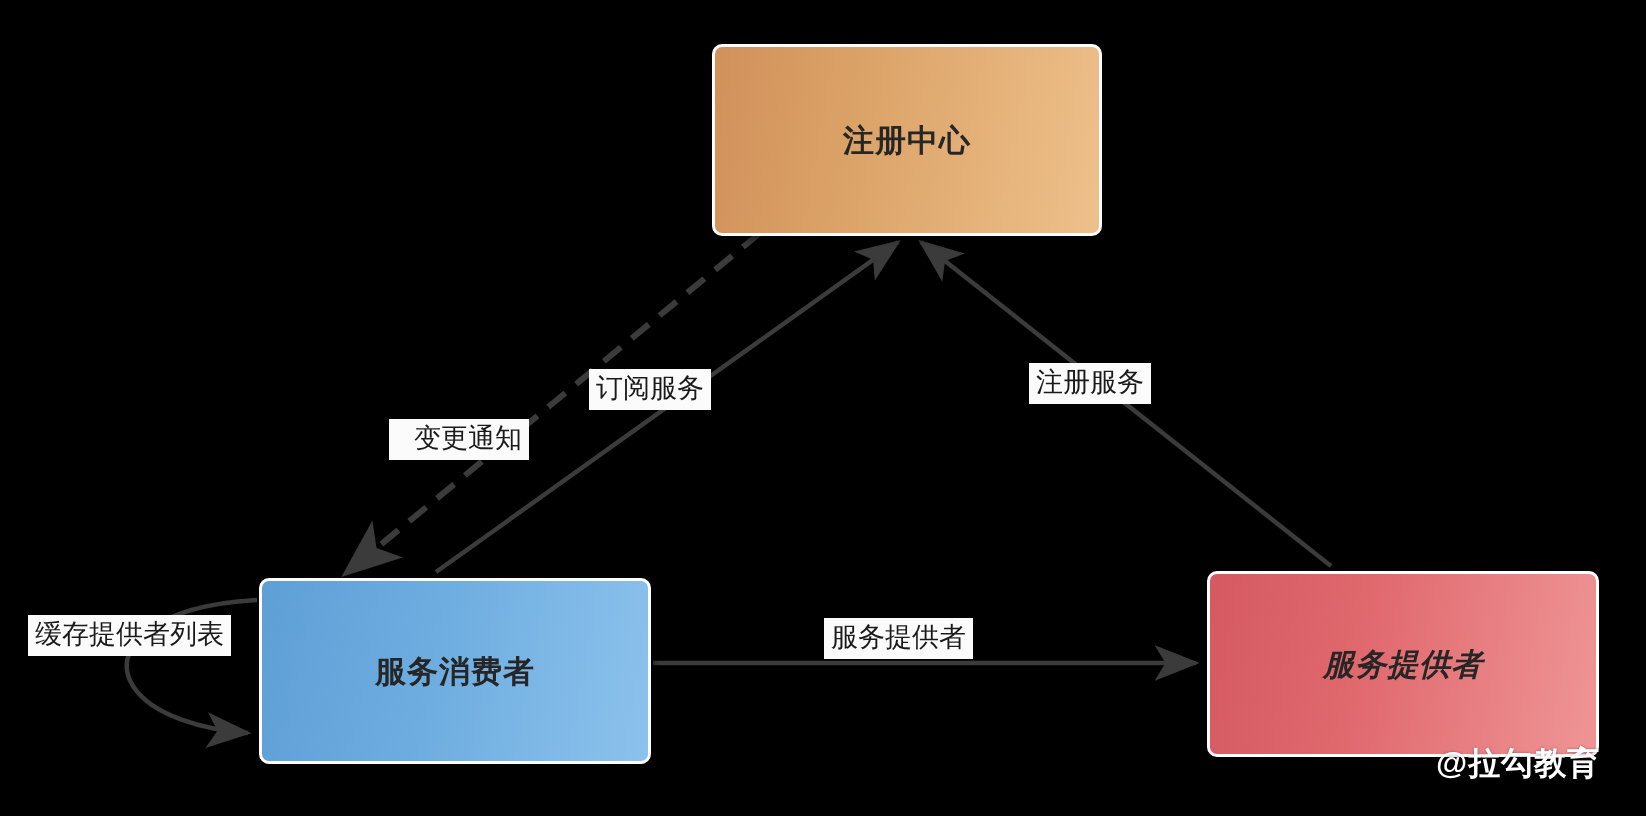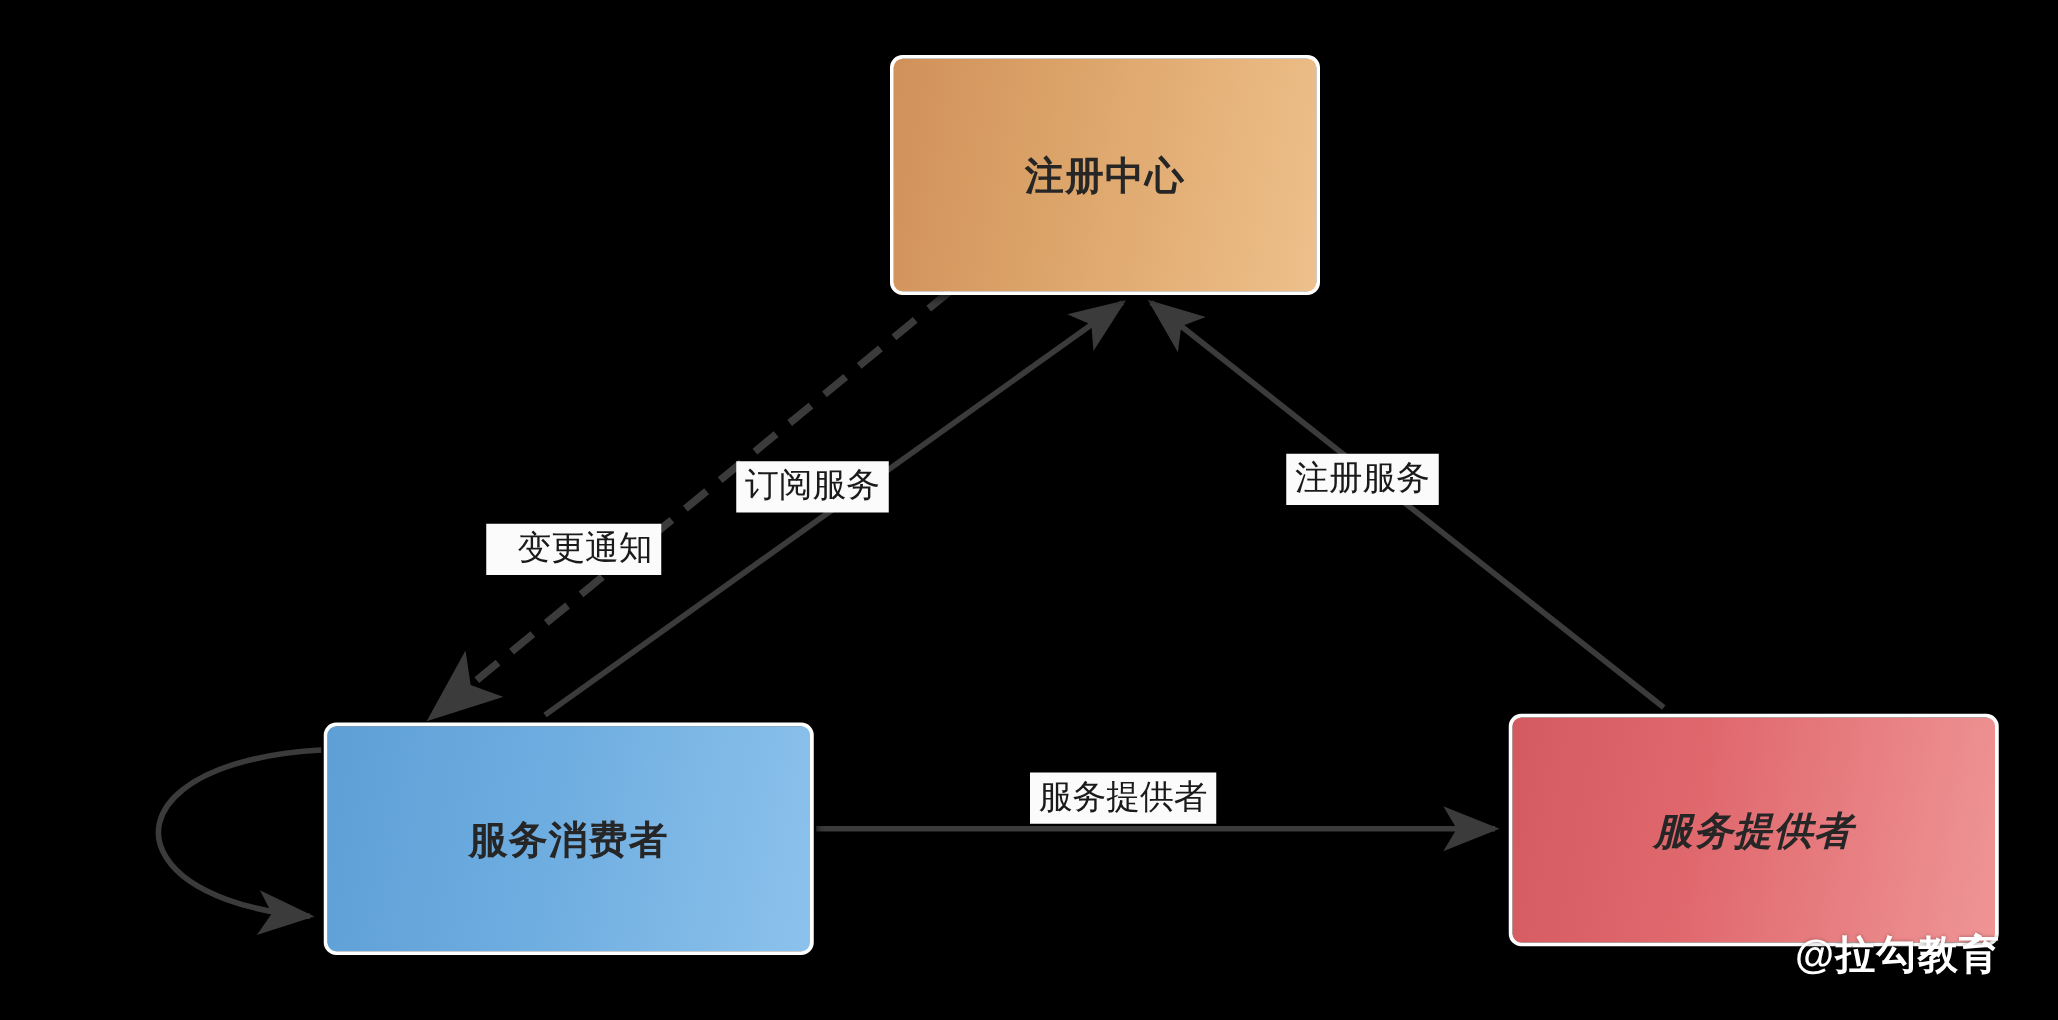--- a/index.html
+++ b/index.html
@@ -41,21 +41,21 @@
     font-size: 31px;
     font-weight: bold;
     color: #262626;
     letter-spacing: 1px;
     line-height: 1;
     user-select: none;
   }
   #node-registry {
     left: 712px;
     top: 44px;
-    width: 344px;
+    width: 390px;
     height: 192px;
     background: linear-gradient(100deg, #d1915a 0%, #dca469 40%, #eec08b 100%);
   }
   #node-consumer {
     left: 259px;
     top: 554px;
     width: 392px;
     height: 186px;
     background: linear-gradient(100deg, #5e9fd6 0%, #6eade0 45%, #8cc2ec 100%);
     margin-top: 24px;
@@ -131,16 +131,17 @@
   </div>
 
   <div class="node" id="node-provider">
     <span class="node-label">服务提供者</span>
   </div>
 
   <div class="edge-label" id="label-change-notify">变更通知</div>
   <div class="edge-label" id="label-subscribe">订阅服务</div>
   <div class="edge-label" id="label-register">注册服务</div>
   <div class="edge-label" id="label-invoke">服务提供者</div>
+  <div class="edge-label" id="label-cache-list">缓存提供者列表</div>
 
   <div id="watermark">@拉勾教育</div>
 
 </div>
 
 </body></html>

